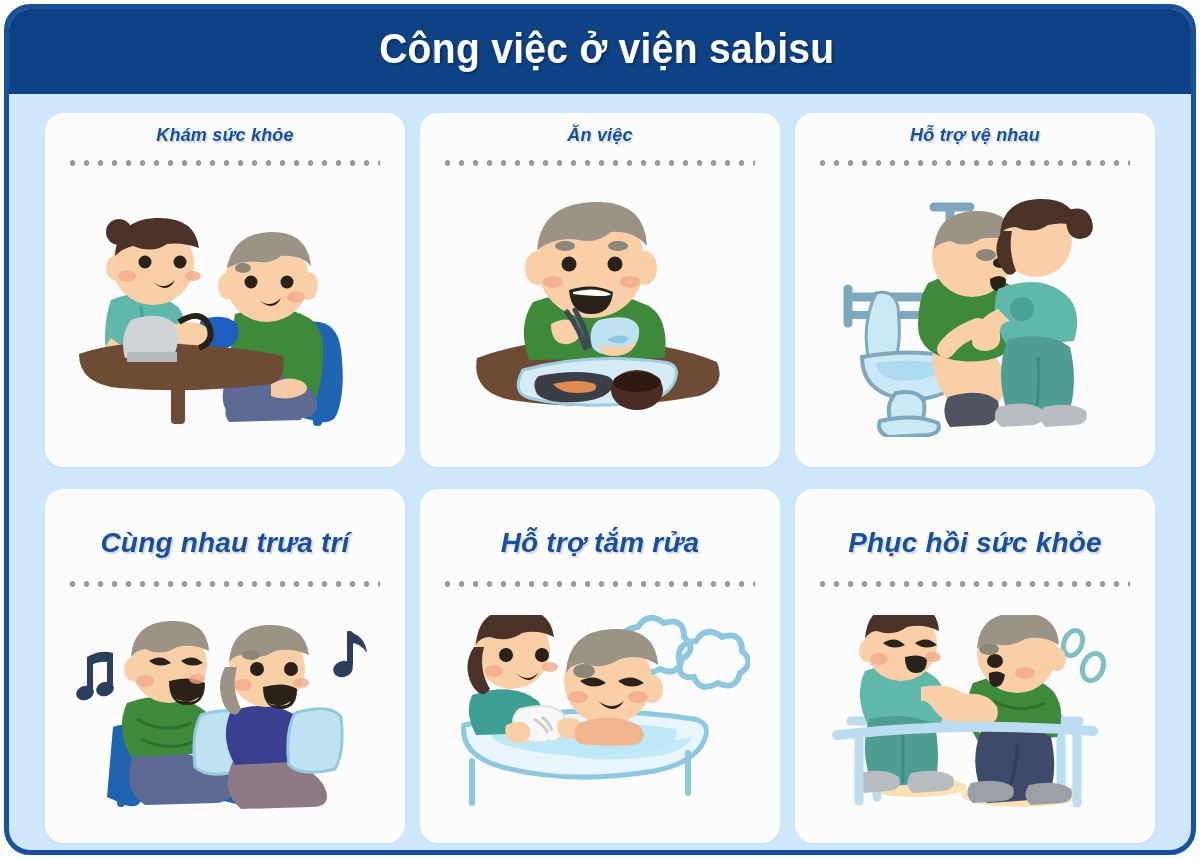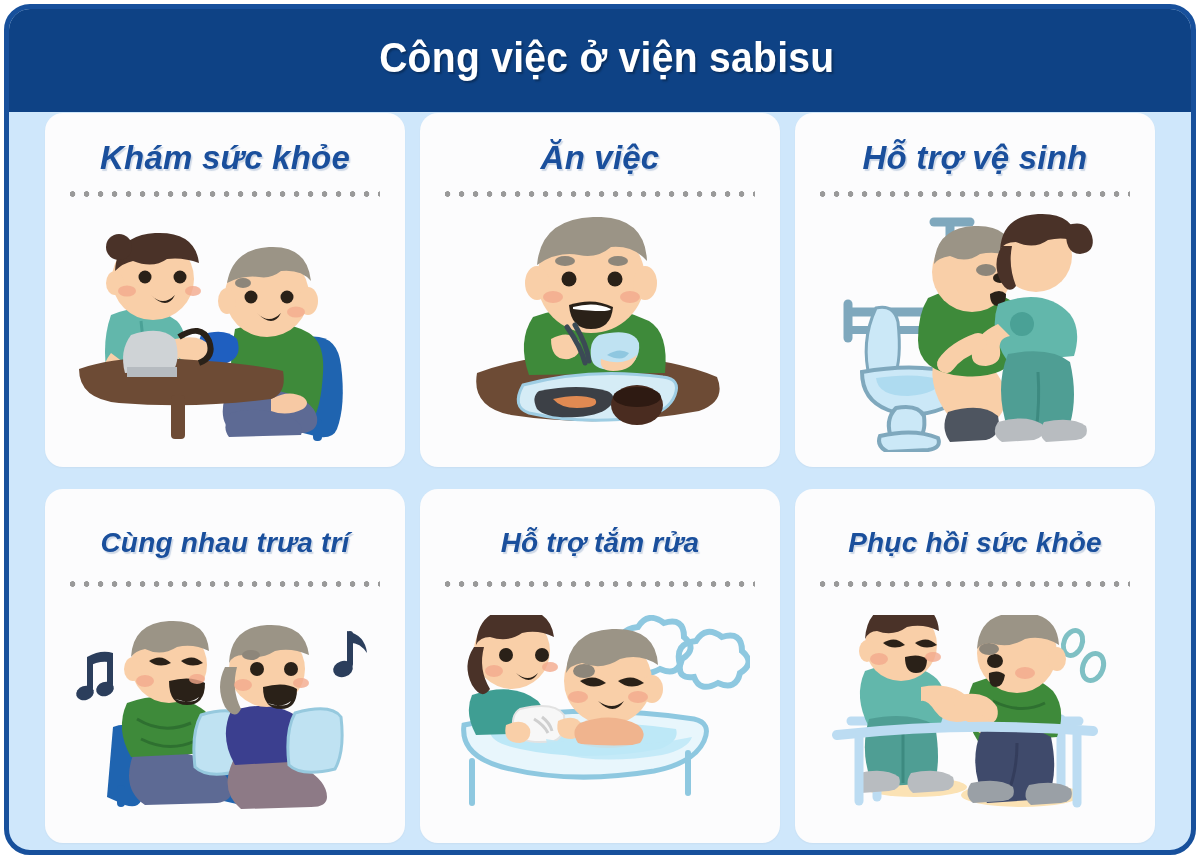--- a/index.html
+++ b/index.html
@@ -21,21 +21,21 @@
     width: 1192px; height: 851px;
     border: 5px solid #17509c;
     border-radius: 26px;
     background: #cfe7fb;
     overflow: hidden;
   }
   
   .header {
     position: absolute;
     left: -5px; top: -5px;
-    width: 1192px; height: 108px;
+    width: 1192px; height: 90px;
     background: #0e4285;
     border-radius: 22px 22px 0 0;
     display: flex;
     align-items: center;
     justify-content: center;
     padding-left: 13px;
   }
   .header-title {
     color: #ffffff;
     font-size: 42px;
@@ -60,23 +60,23 @@
     background: #fcfcfd;
     border-radius: 18px;
     position: relative;
     display: flex;
     flex-direction: column;
     align-items: center;
     box-shadow: 0 1px 2px rgba(0,0,0,0.04);
     overflow: hidden;
   }
   .card-title {
-    margin-top: 26px;
+    margin-top: 12px;
     color: #1a4f9c;
-    font-size: 33px;
+    font-size: 18px;
     font-weight: bold;
     font-style: italic;
     letter-spacing: 0.2px;
     text-shadow: 1.5px 1.5px 1px rgba(120,150,190,0.35);
     white-space: nowrap;
     text-align: center;
   }
   .card.row2 .card-title { margin-top: 38px; font-size: 28px; }
   .dots {
     margin-top: 14px;
@@ -203,21 +203,21 @@
             <path d="M84 174 q40 -8 68 0 q10 4 4 14 q-8 10 -34 12 q-30 2 -40 -8 q-6 -12 2 -18 z" fill="#3c4046"></path>
             <path d="M98 182 q26 -6 42 0 q4 6 -6 8 q-26 4 -36 -8 z" fill="#e08a52"></path>
 
             <ellipse cx="182" cy="188" rx="26" ry="20" fill="#4a2c20"></ellipse>
             <ellipse cx="182" cy="180" rx="24" ry="10" fill="#2e1a12"></ellipse>
           </svg>
         </div>
       </div>
 
       <div class="card">
-        <div class="card-title">Hỗ trợ vệ sinh</div>
+        <div class="card-title">Hỗ trợ vệ nhau</div>
         <div class="dots"></div>
         <div class="art">
           <svg width="290" height="240" viewBox="0 0 290 240">
 
             <path d="M104 10 h36" stroke="#7fa8bd" stroke-width="9" stroke-linecap="round" fill="none"></path>
             <path d="M120 14 v60" stroke="#7fa8bd" stroke-width="9" stroke-linecap="round" fill="none"></path>
 
             <path d="M18 92 v34" stroke="#7fa8bd" stroke-width="9" stroke-linecap="round" fill="none"></path>
             <path d="M22 100 h78" stroke="#7fa8bd" stroke-width="9" stroke-linecap="round" fill="none"></path>
             <path d="M22 118 h70" stroke="#7fa8bd" stroke-width="8" stroke-linecap="round" fill="none"></path>

